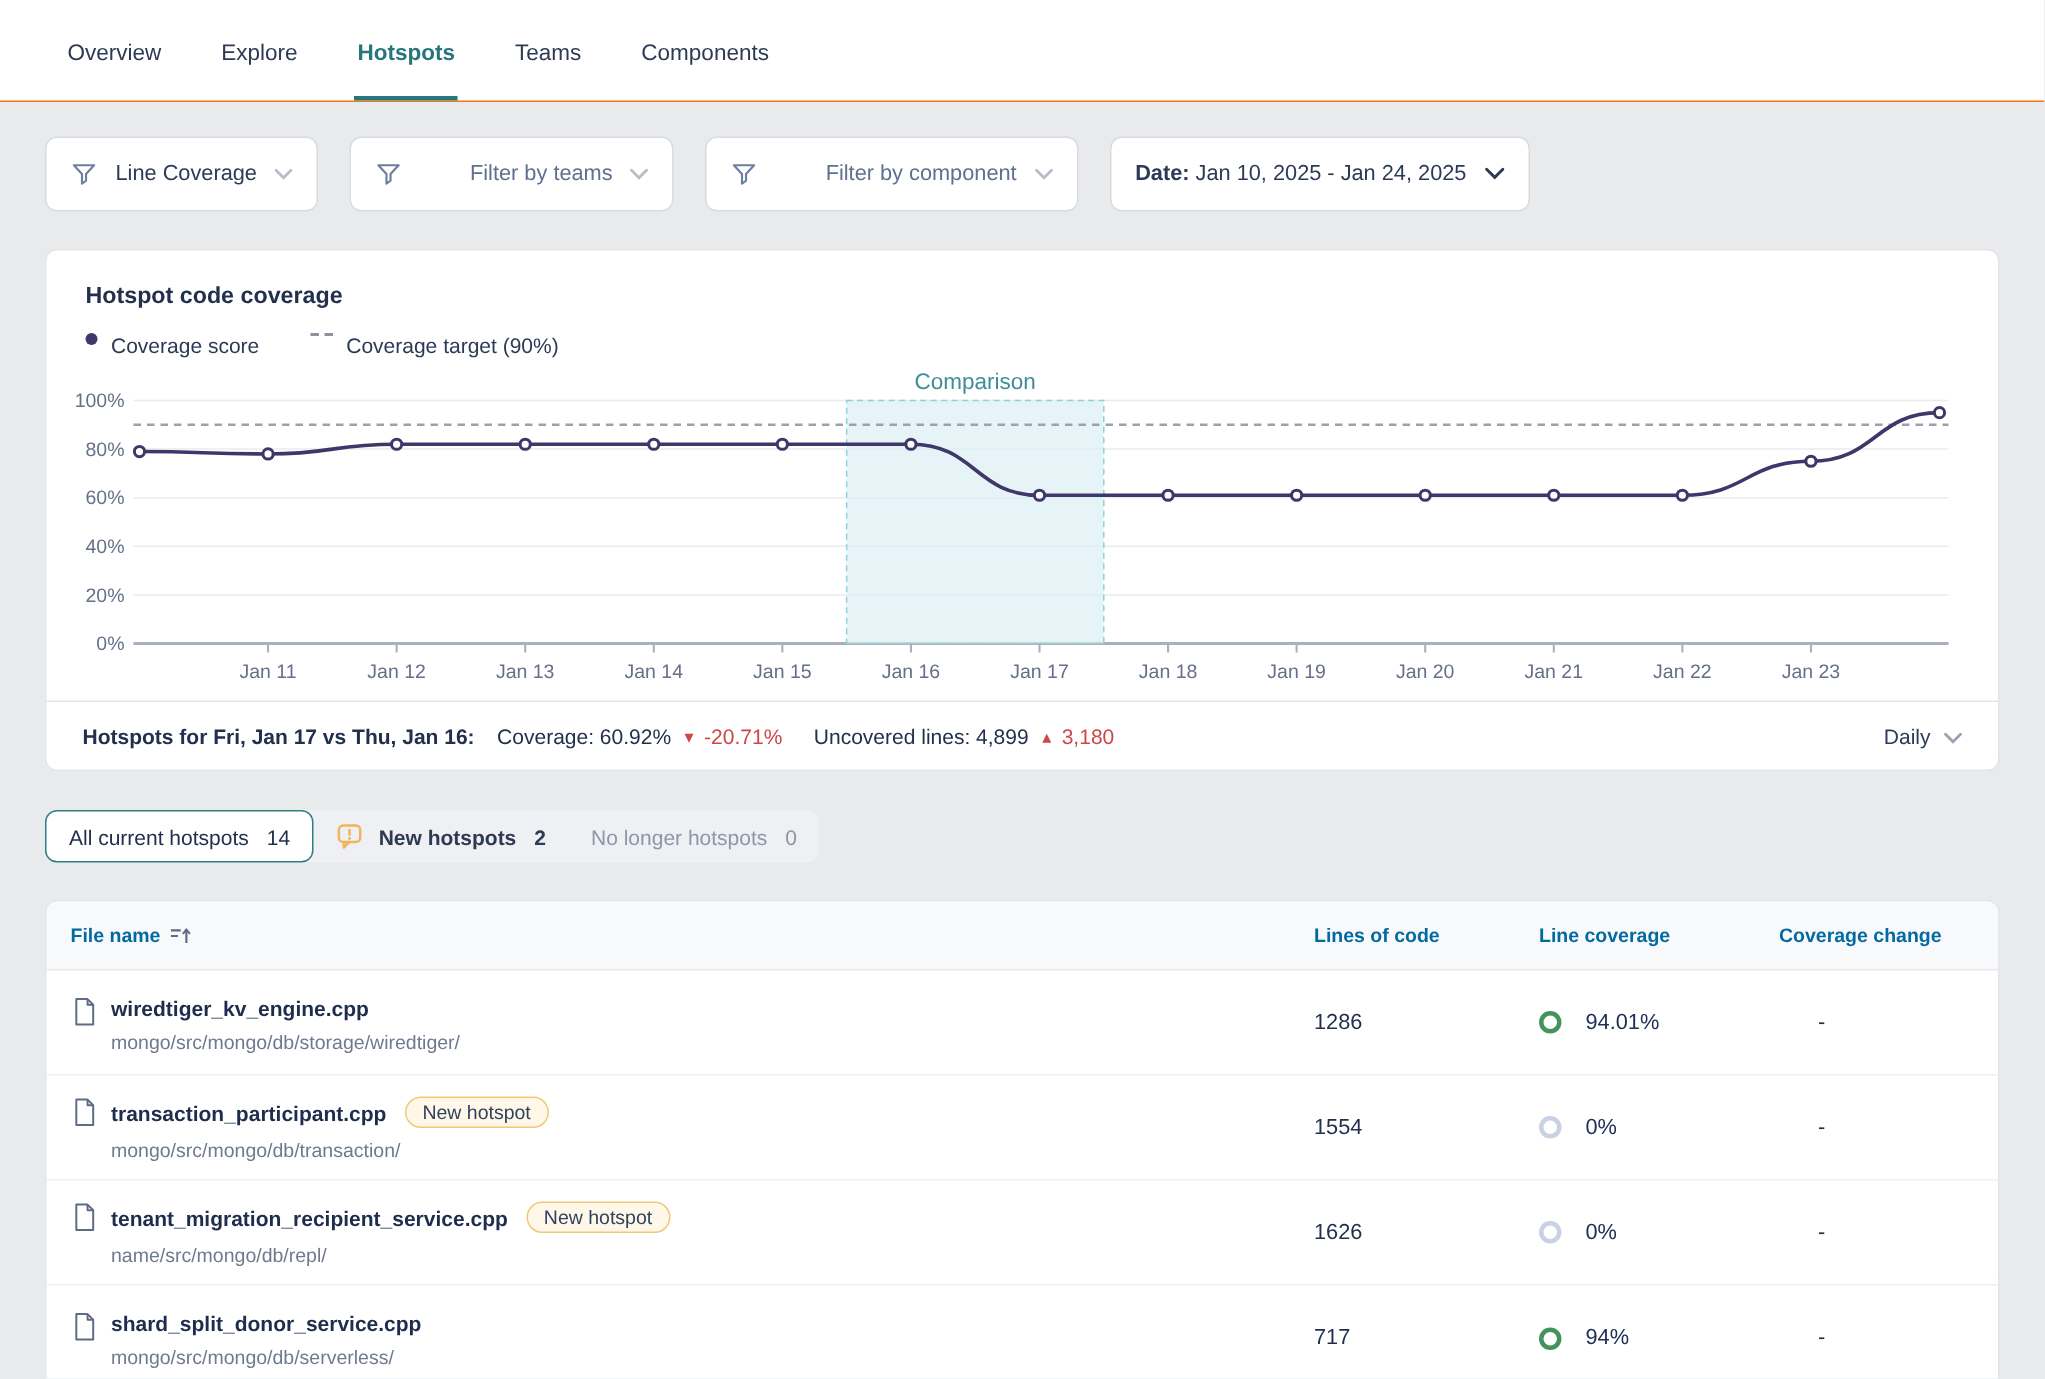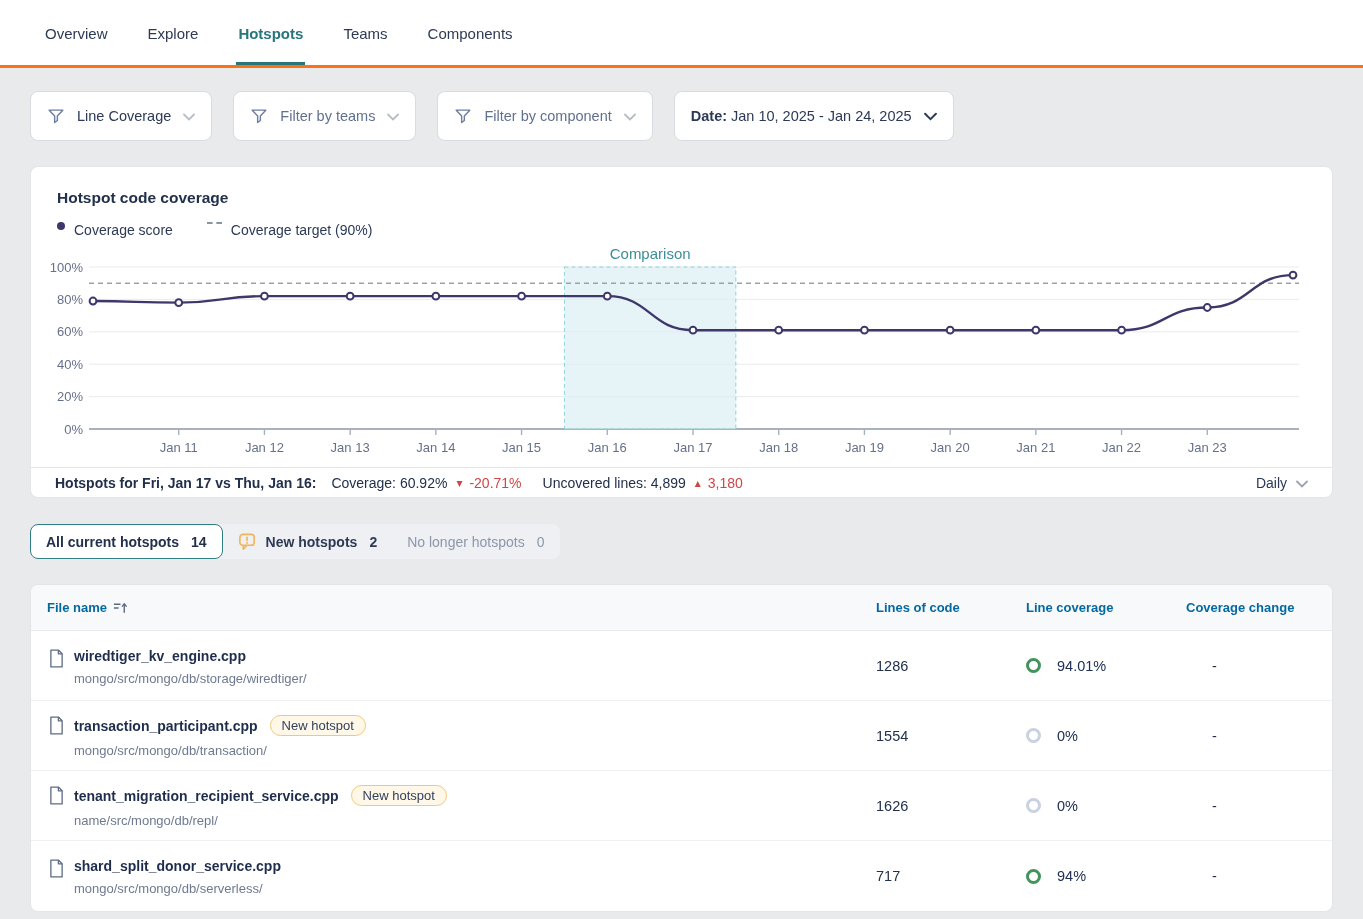--- a/index.html
+++ b/index.html
@@ -3,58 +3,58 @@
 <meta charset="utf-8">
 <style>
   * { box-sizing: border-box; margin: 0; padding: 0; }
   html,body { width:1363px; height:919px; overflow:hidden; }
   body {
     font-family: "Liberation Sans", sans-serif;
     background:#e9eaec;
     color:#22304c;
   }
   
-  .topbar { background:#fff; border-bottom:3px solid #f97316; padding:0 0 0 43px; height:68px; display:flex; align-items:flex-end; }
+  .topbar { background:#fff; border-bottom:1px solid #f97316; padding:0 0 0 43px; height:68px; display:flex; align-items:flex-end; }
   .nav-tabs { display:flex; gap:36px; }
   .nav-tab { font-size:15px; color:#2e3a54; padding:24px 2px 20px; cursor:pointer; border-bottom:3px solid transparent; }
   .nav-tab.active { color:#26767c; font-weight:700; border-bottom-color:#26767c; }
   
   .filters { display:flex; gap:21px; margin:23px 30px 0; }
   .filter-btn { background:#fff; border:1px solid #d8dce2; border-radius:8px; height:50px; display:flex; align-items:center; gap:12px; padding:0 16px; font-size:14.5px; color:#2c3a57; cursor:pointer; }
-  .filter-btn .placeholder { color:#60708f; }
+  .filter-btn .placeholder { color:#60708f;margin-left:33px; }
   .filter-btn .chev { color:#b6bdc9; }
   .date-btn .chev { color:#2c3a57; }
   .date-btn b { font-weight:700; margin-right:4px; }
   .funnel { display:flex; }
   
   .card { background:#fff; border:1px solid #e3e5e9; border-radius:8px; margin:25px 30px 0; }
   .chart-card { padding-top:22px; }
   .chart-title { font-size:15.5px; font-weight:700; color:#22304c; padding:0 26px; }
   .legend { display:flex; align-items:center; gap:34px; padding:0 26px; margin-top:15px; font-size:14px; color:#2c3a57; }
   .legend-item { display:flex; align-items:flex-start; gap:9px; }
   .legend-dot { width:8px; height:8px; border-radius:50%; background:#3f3769; }
   .legend-dash { width:15px; border-top:2px dashed #8b949e; }
   .chart-wrap { margin-top:4px; }
   .chart-wrap svg { display:block; }
   .axis-lbl { font-size:13px; fill:#66708a; font-family:"Liberation Sans",sans-serif; }
   .comparison-lbl { font-size:15px; fill:#3d8e99; font-family:"Liberation Sans",sans-serif; }
-  .stats-row { border-top:1px solid #e3e5e9; height:30px; display:flex; align-items:center; justify-content:space-between; padding:0 24px; font-size:14px; margin-top:10px; }
+  .stats-row { border-top:1px solid #e3e5e9; height:46px; display:flex; align-items:center; justify-content:space-between; padding:0 24px; font-size:14px; margin-top:10px; }
   .stats-left { display:flex; align-items:center; gap:7px; }
   .stats-label { font-weight:700; margin-right:8px; }
   .stat { margin-right:2px; }
   .delta { color:#cf4646; }
   .tri { color:#cf4646; font-size:12px; }
   .gap-l { margin-left:14px; }
   .daily { display:flex; align-items:center; gap:9px; color:#2c3a57; cursor:pointer; }
   .daily .chev { color:#9aa3b2; }
   
   .seg-control { display:inline-flex; align-items:stretch; background:#eef0f3; border-radius:8px; margin:26px 0 0 30px; }
   .seg { display:flex; align-items:center; gap:9px; padding:8px 15px; font-size:14px; border-radius:8px; cursor:pointer; }
   .seg .cnt { margin-left:3px; }
-  .seg.selected { background:#fff; border:1px solid #2f7e86; font-weight:700; color:#22304c; }
+  .seg.selected { background:#fff; border:1px solid #2f7e86; font-weight:400; color:#22304c; }
   .seg.bold { font-weight:700; color:#2e3a54; }
   .seg.muted { color:#8d97a9; }
   
   .table-card { overflow:hidden; }
   .t-head, .t-row { display:grid; grid-template-columns: 1fr 150px 160px 146px; align-items:center; }
   .t-head { background:#f8f9fb; height:46px; border-bottom:1px solid #e8eaee; font-size:13px; font-weight:700; color:#0369a1; }
   .t-head > div:first-child { padding-left:16px; display:flex; align-items:center; gap:6px; }
   .t-row { min-height:70px; border-bottom:1px solid #eef0f3; }
   .t-row:last-child { border-bottom:none; }
   .file-cell { display:flex; align-items:flex-start; gap:10px; padding:14px 0 12px 18px; }

